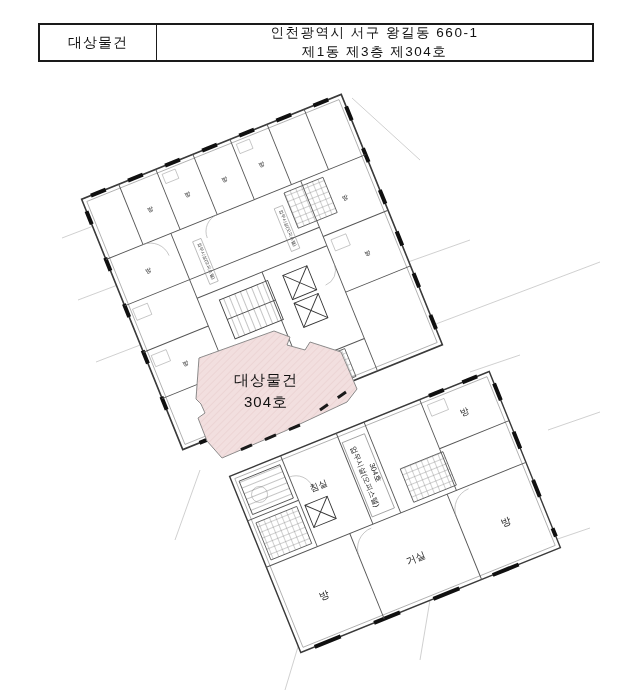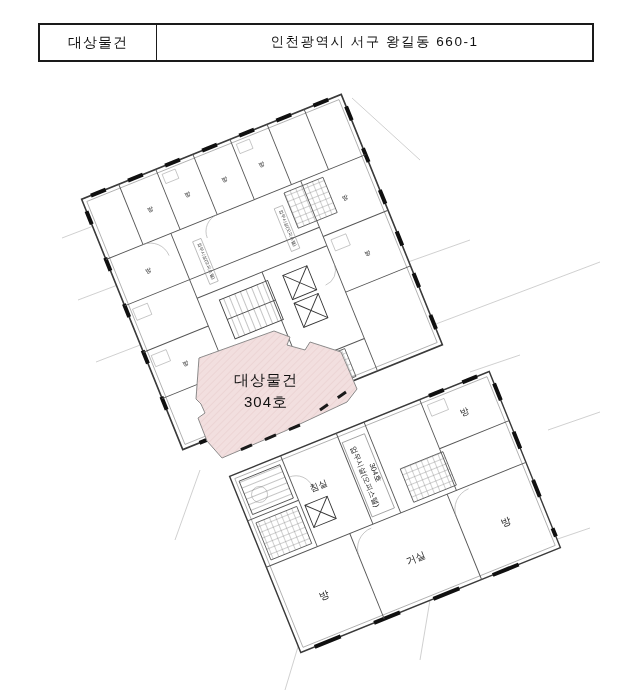--- a/index.html
+++ b/index.html
@@ -24,20 +24,21 @@
   .plan-wrap{position:absolute;left:0;top:0;width:633px;height:700px;z-index:1;}
   svg text{font-family:"Liberation Sans","DejaVu Sans",sans-serif;}
 </style>
 </head>
 <body>
 
 <div class="hdr">
   <div class="hdr-label">대상물건</div>
   <div class="hdr-addr">
     <span>인천광역시 서구 왕길동 660-1</span>
+    <span>제1동 제3층 제304호</span>
   </div>
 </div>
 
 <div class="plan-wrap">
 <svg width="633" height="700" viewBox="0 0 633 700">
   <defs>
     <pattern id="gridhatch" width="6" height="6" patternUnits="userSpaceOnUse">
       <path d="M6 0H0V6" fill="none" stroke="#777" stroke-width="0.7"></path>
     </pattern>
     <pattern id="stairlines" width="6" height="6" patternUnits="userSpaceOnUse">

